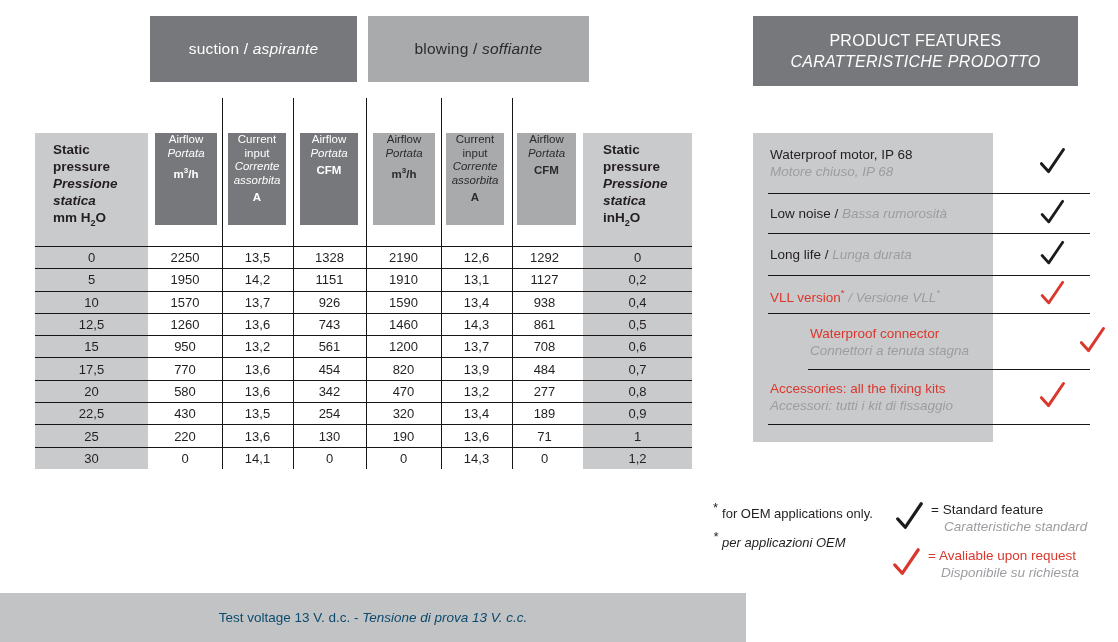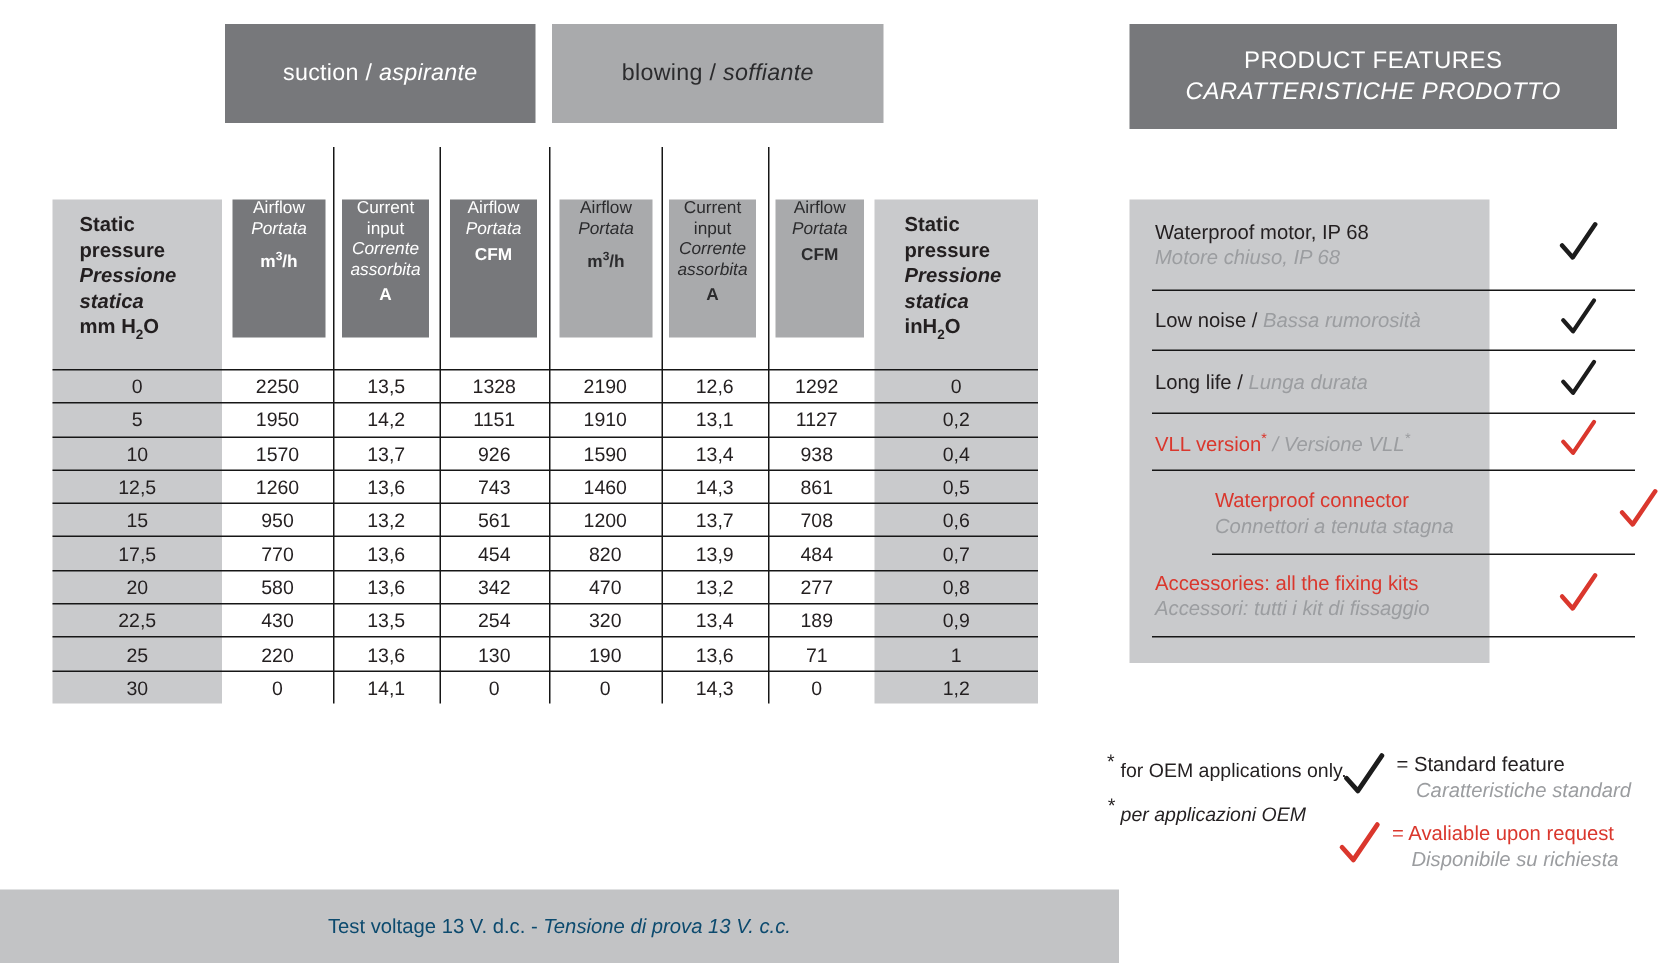--- a/index.html
+++ b/index.html
@@ -70,21 +70,21 @@
   #features-box{left:753px;top:133px;width:240px;height:309px;background:#c9cacc;}
   #features-rows{left:768px;top:133px;width:322px;}
   .feat-row{position:relative;border-bottom:1px solid #161616;display:flex;align-items:center;}
   .feat-text{padding-left:2px;font-size:13.5px;line-height:17px;}
   .feat-text sup{font-size:9.5px;}
   .feat-check{position:absolute;left:252px;width:64px;text-align:center;}
   .check-black{color:#1c1c1c;}
   .check-red{color:#da372d;}
 
   
-  #footnote{left:738px;top:496px;font-size:13px;line-height:23px;}
+  #footnote{left:713px;top:496px;font-size:13px;line-height:23px;}
   .star{vertical-align:6px;font-size:13px;margin-right:4px;}
   .legend-item{display:flex;align-items:flex-start;}
   #legend-standard{left:893px;top:499px;}
   #legend-request{left:890px;top:545px;}
   .leg-text{font-size:13.5px;line-height:17px;margin-left:6px;margin-top:2px;}
   .eq{white-space:pre;}
 
   
   #footer-bar{
     left:0;top:593px;width:746px;height:49px;background:#c2c3c5;

